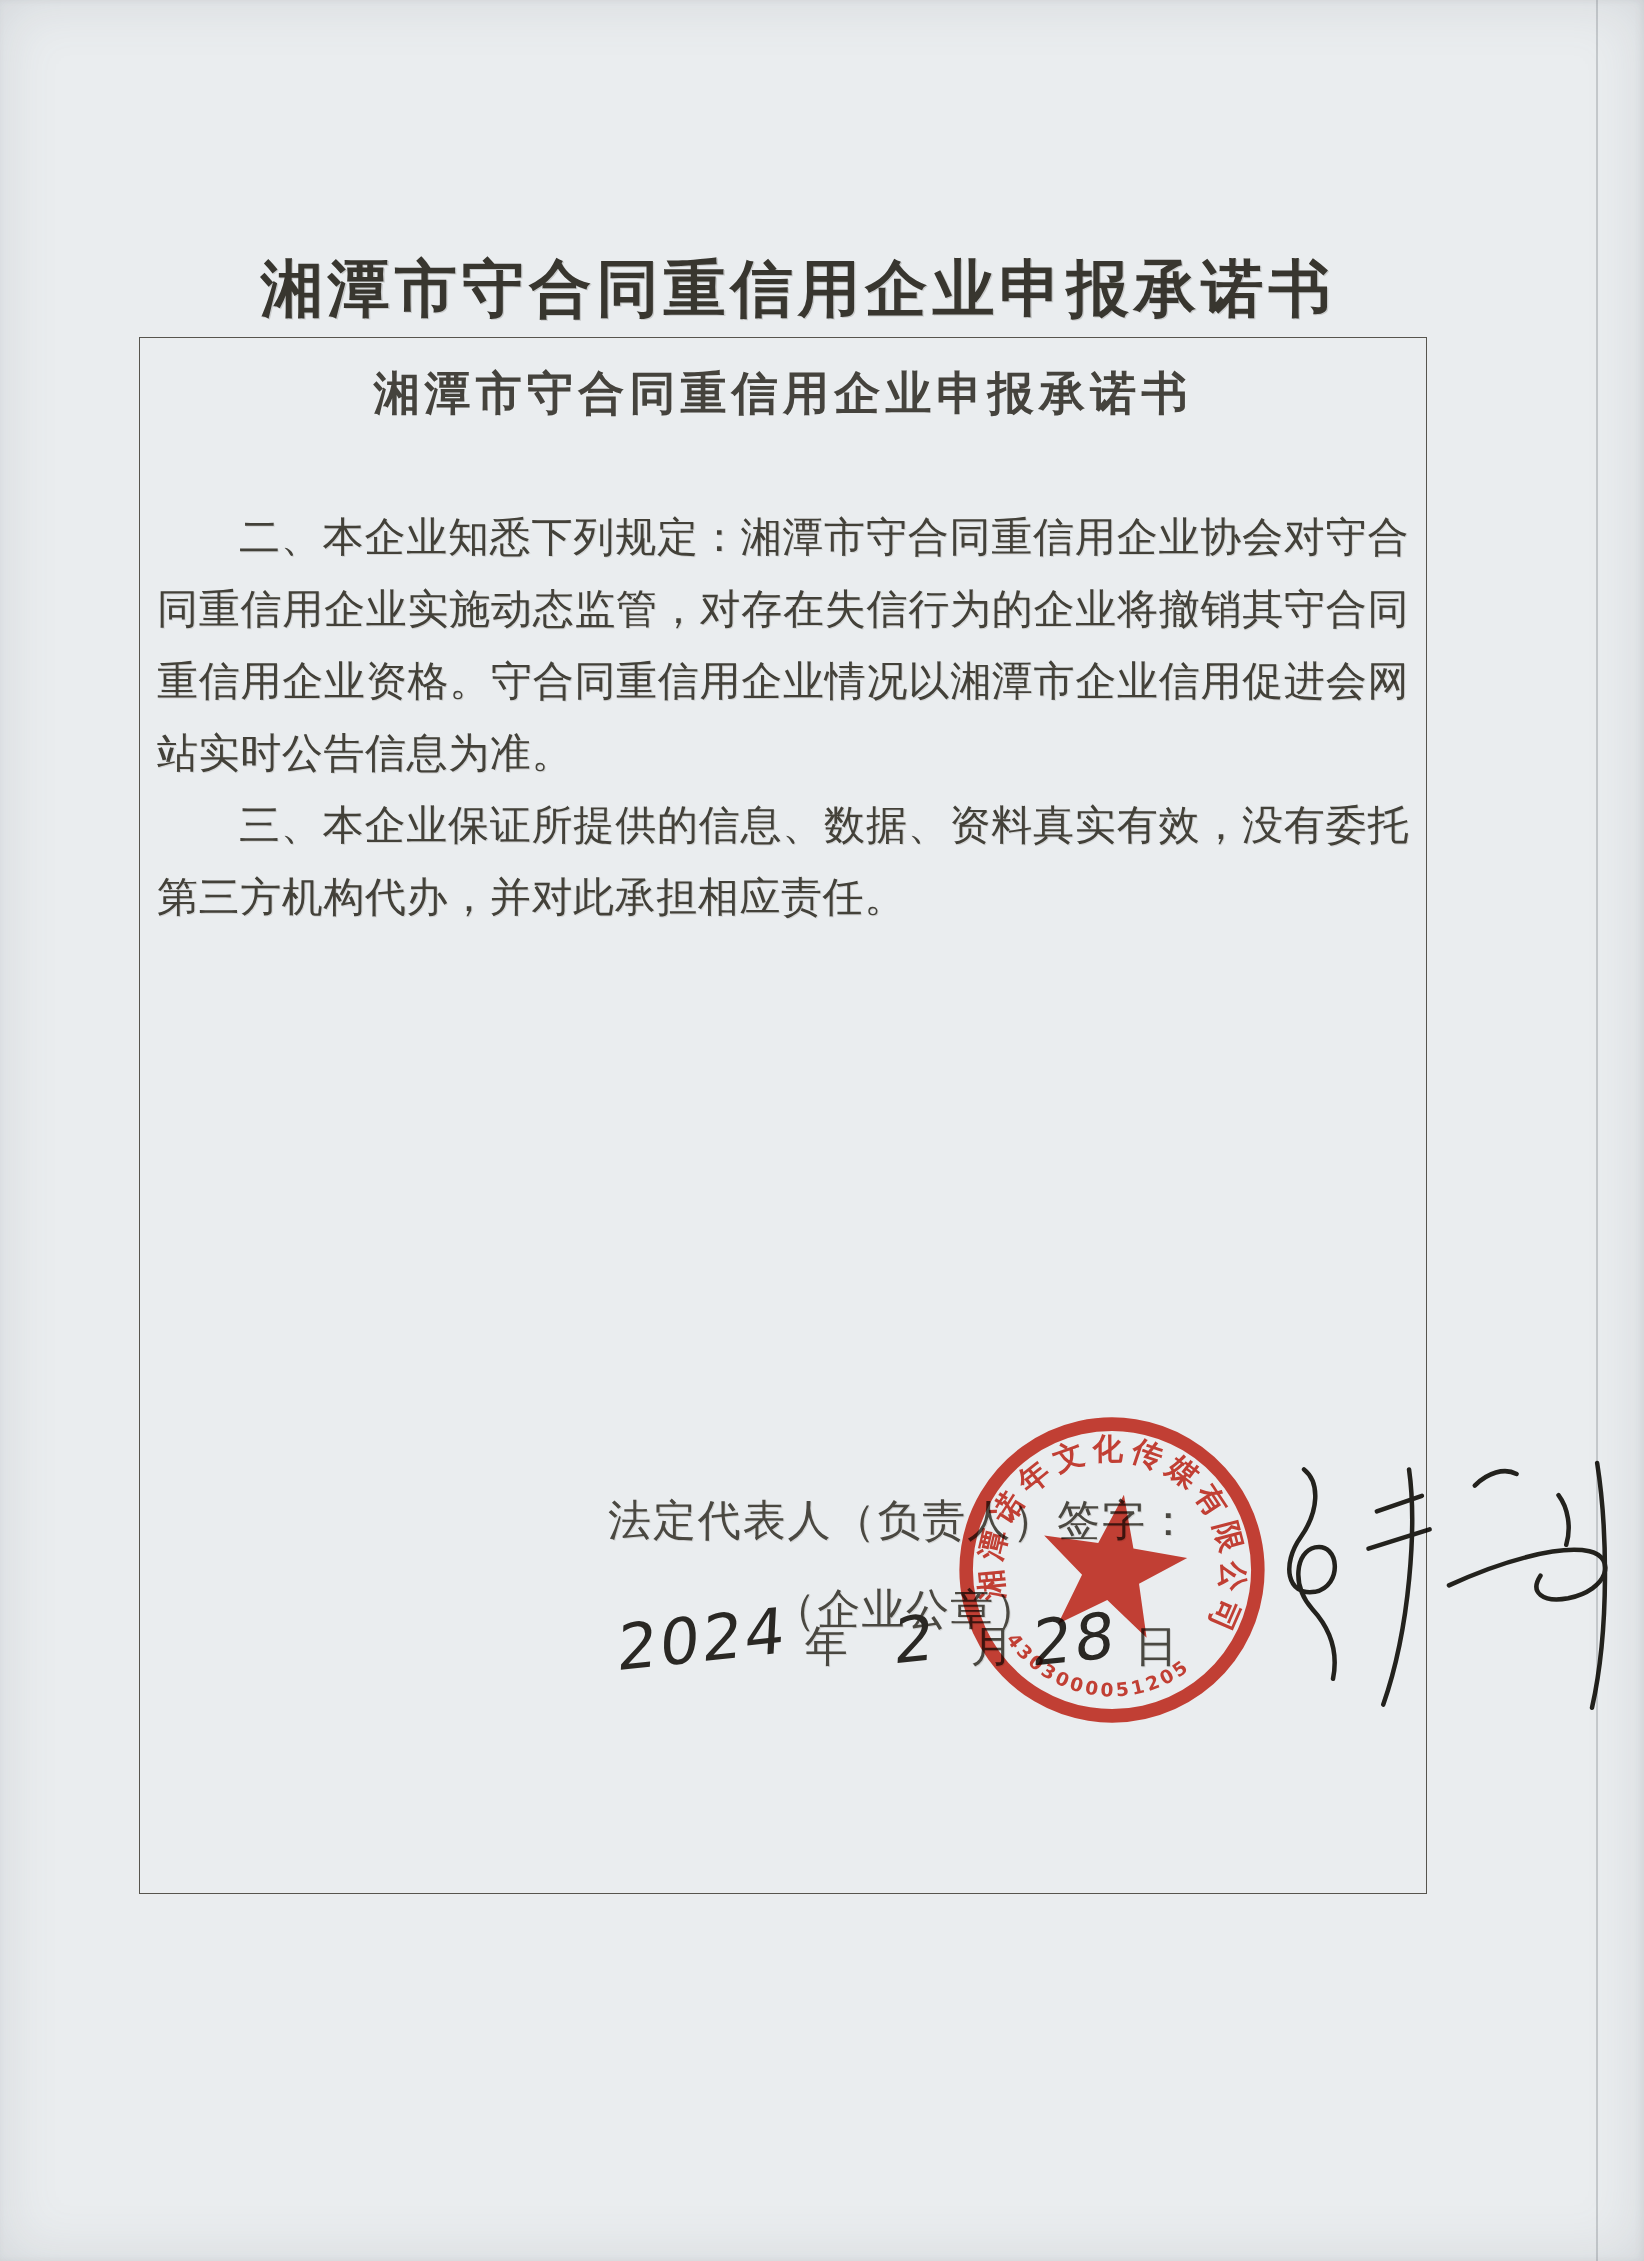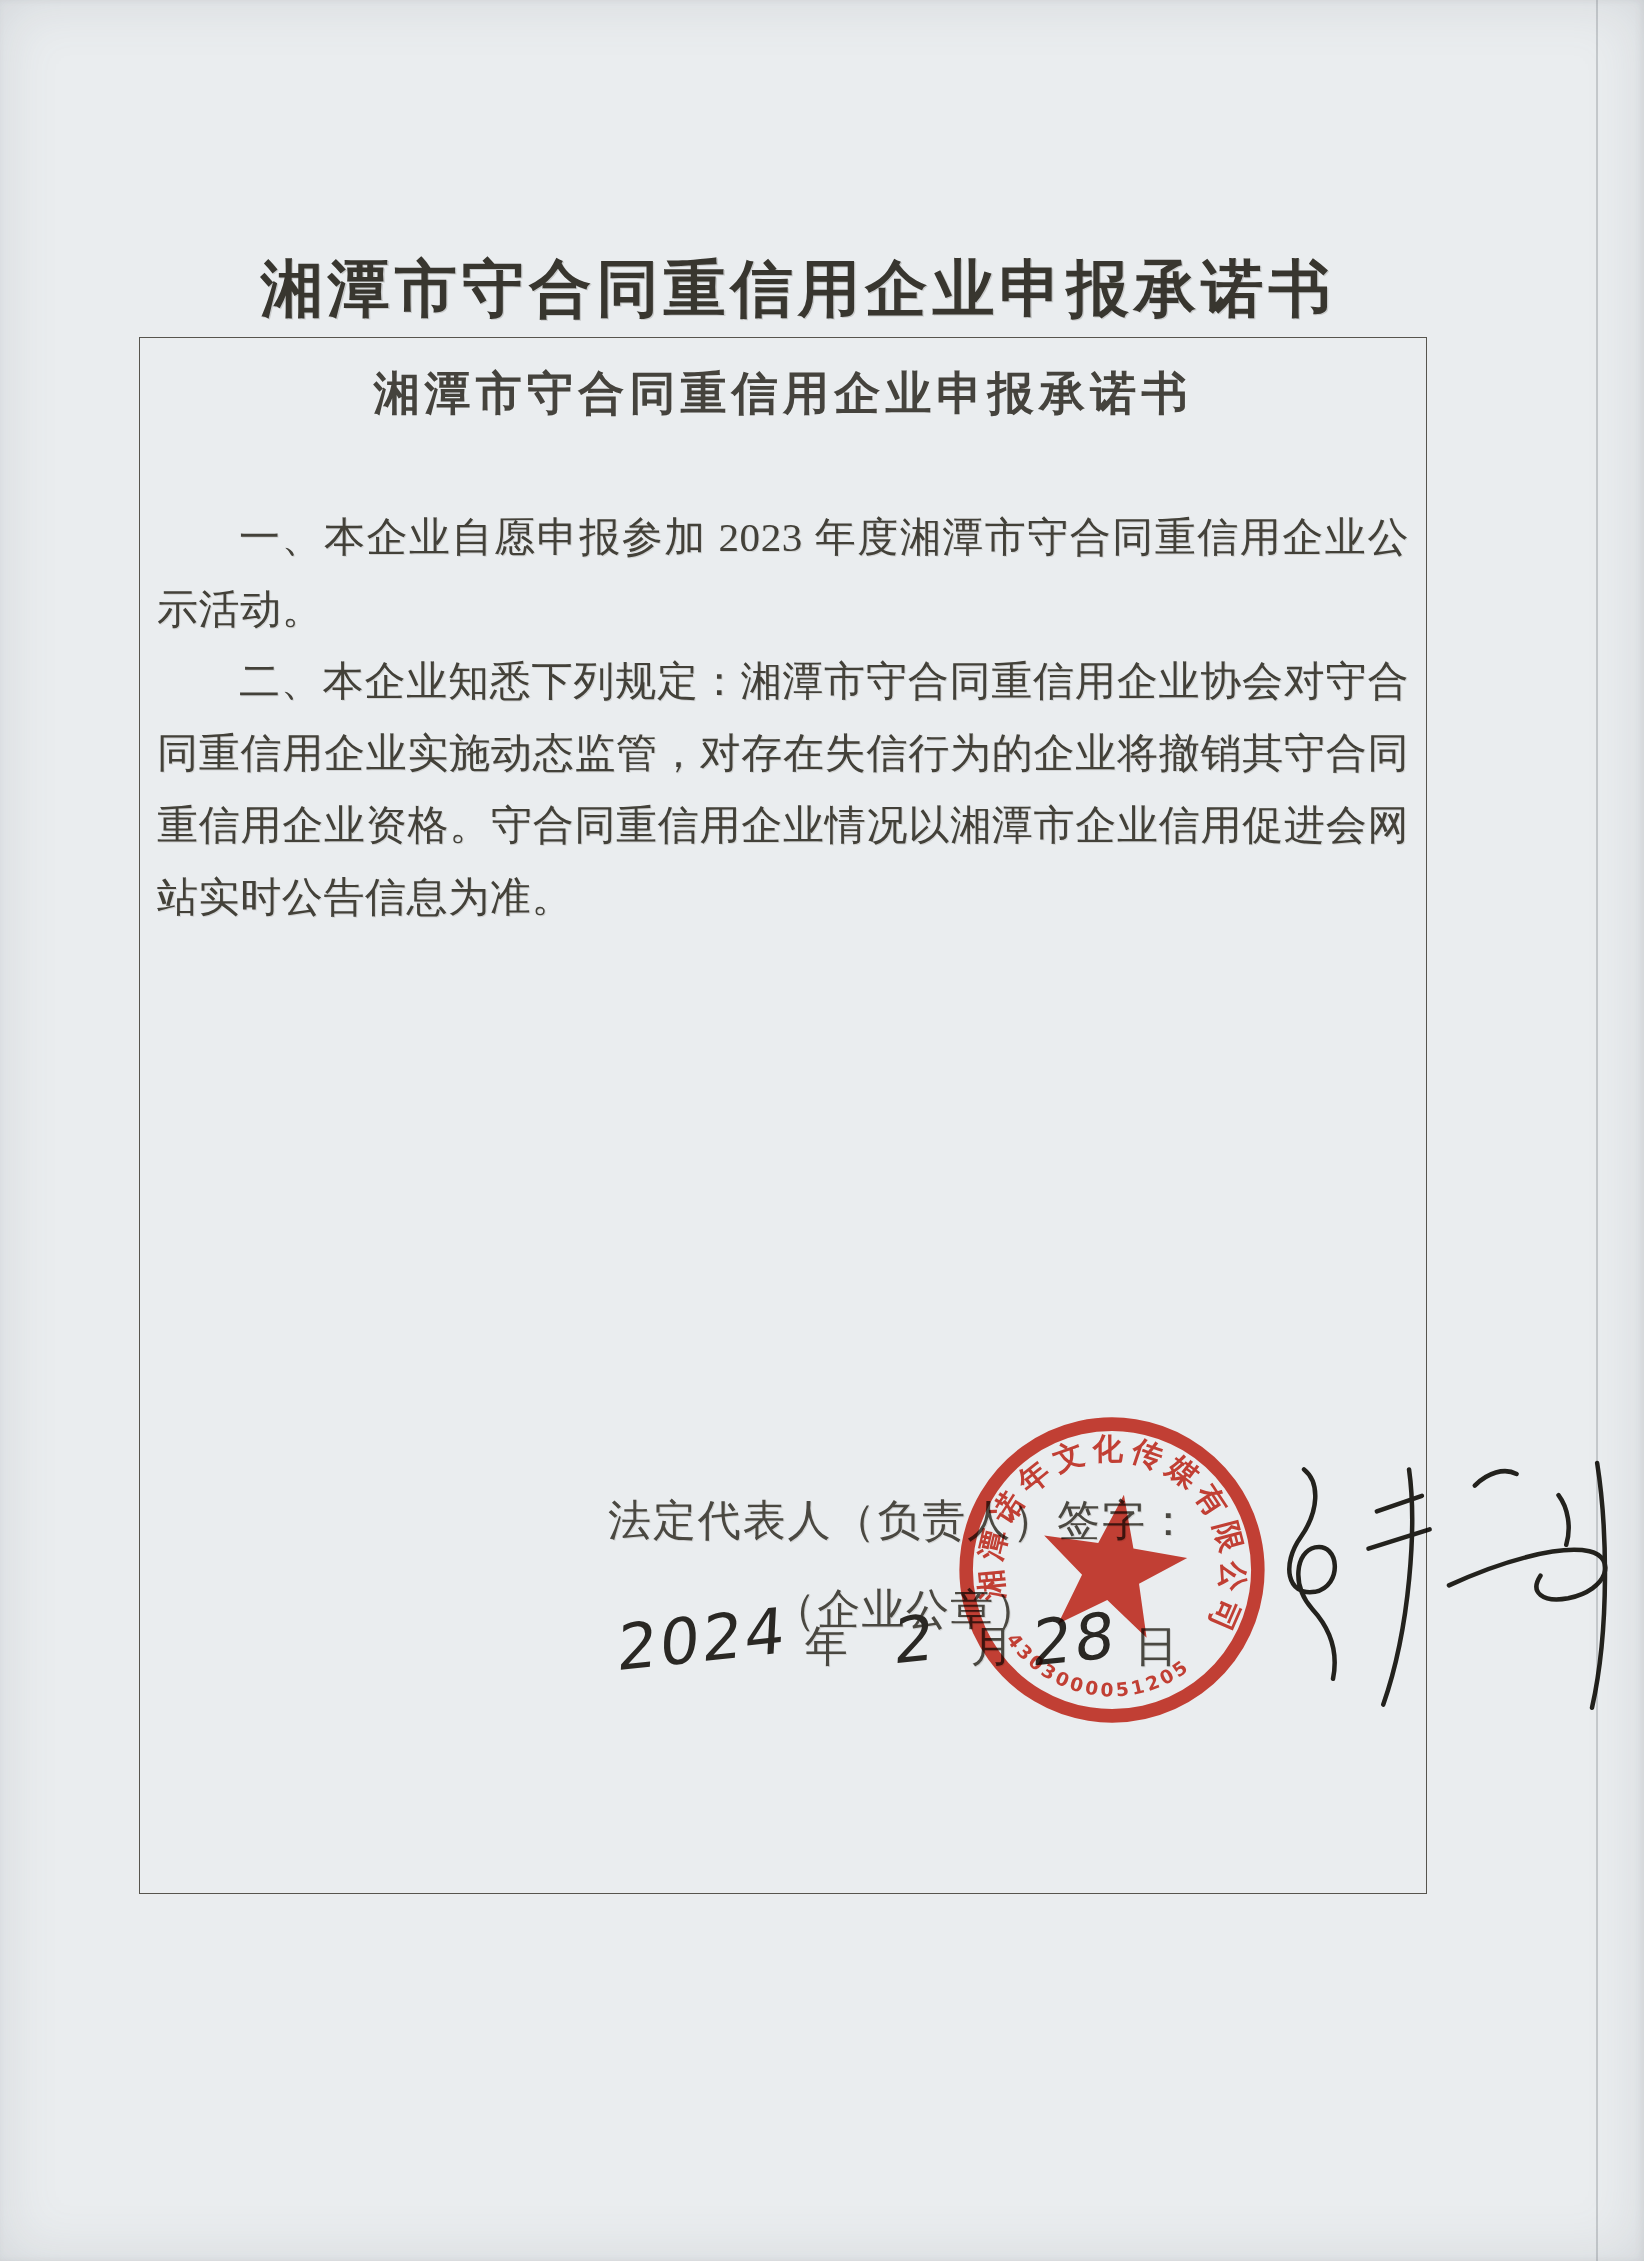--- a/index.html
+++ b/index.html
@@ -111,22 +111,22 @@
 <div class="paper"></div>
 <div class="seam"></div>
 
 <h1 class="main-title">湘潭市守合同重信用企业申报承诺书</h1>
 
 <div class="agreement-box">
   <div class="box-inner">
 
     <h2 class="box-title">湘潭市守合同重信用企业申报承诺书</h2>
 
-    <p class="para">一、本企业自愿申报参加 2023 年度湘潭市守合同重信用企业公示活动。</p>
     <p class="para">二、本企业知悉下列规定：湘潭市守合同重信用企业协会对守合同重信用企业实施动态监管，对存在失信行为的企业将撤销其守合同重信用企业资格。守合同重信用企业情况以湘潭市企业信用促进会网站实时公告信息为准。</p>
+    <p class="para">三、本企业保证所提供的信息、数据、资料真实有效，没有委托第三方机构代办，并对此承担相应责任。</p>
 
     <div class="sig-label">法定代表人（负责人）签字：</div>
     <div class="seal-note">（企业公章）</div>
 
     <div class="date-row">
       <span class="hw">2024</span>
       <span class="sp-s"></span>
       <span class="unit">年</span>
       <span class="sp-l"></span>
       <span class="hw">2</span>

